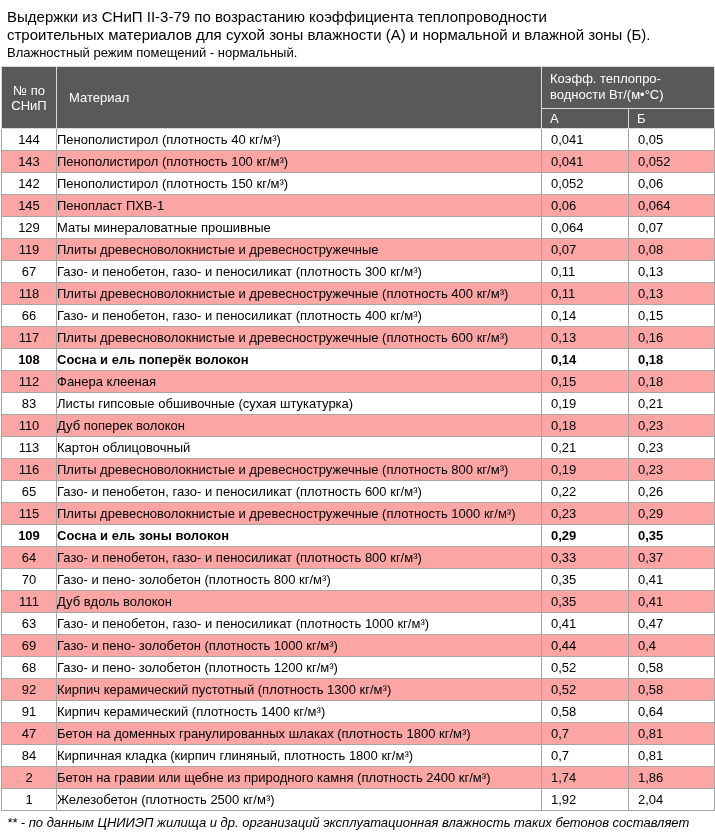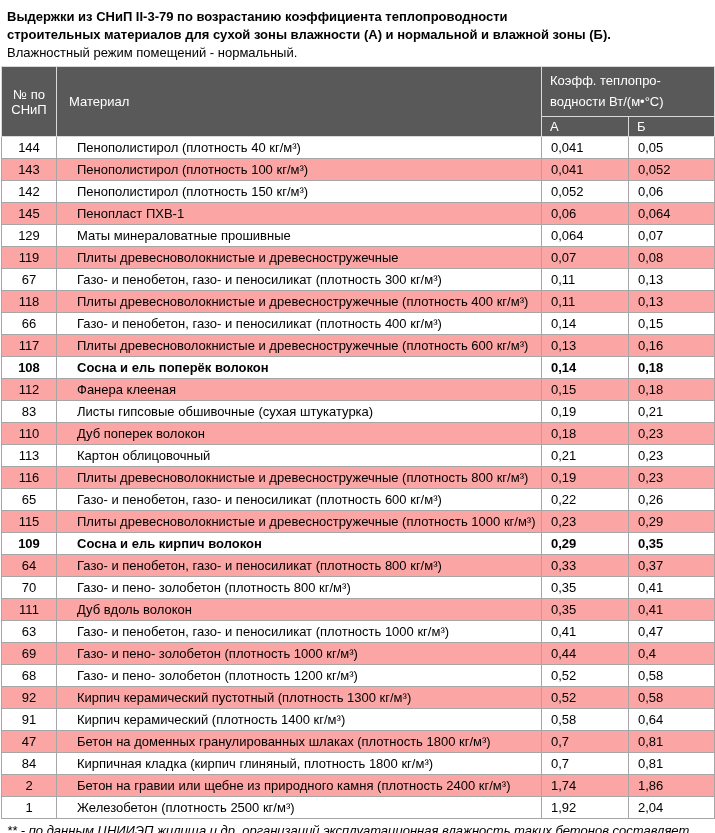--- a/index.html
+++ b/index.html
@@ -7,22 +7,22 @@
     padding: 0;
     background: #ffffff;
     width: 715px;
     font-family: "Liberation Sans", sans-serif;
     color: #000000;
   }
   .page { width: 715px; }
 
   .title-block { padding: 8px 6px 5px 7px; }
   .title-line {
-    font-weight: bold;
-    font-size: 13px;
+    font-weight: normal;
+    font-size: 15px;
     line-height: 18px;
     display: block;
   }
   .subtitle {
     font-size: 13px;
     line-height: 16px;
     margin-top: 1px;
   }
 
   table.cond-table {
@@ -50,42 +50,42 @@
     text-align: center;
     padding: 2px 3px;
     line-height: 15px;
   }
   th.h-mat {
     font-weight: normal;
     padding: 2px 2px 2px 12px;
   }
   th.h-group {
     padding: 3px 6px 4px 8px;
-    line-height: 21px;
+    line-height: 16px;
     height: 34px;
     vertical-align: middle;
     margin-top: 36px;
   }
   th.h-ab {
     padding: 1px 6px 2px 8px;
     height: 16px;
   }
 
   tbody td {
     border: 1px solid #a6a6a6;
     font-size: 13px;
     line-height: 17px;
     padding: 2px 4px;
     background: #ffffff;
     vertical-align: middle;
   }
   tbody tr.stripe td { background: #fca5a5; }
   tbody tr.bold td { font-weight: bold; }
   td.c-num { text-align: center; padding: 2px 3px; }
-  td.c-mat { padding-left: 20px; }
+  td.c-mat { padding-left: 0; }
   td.c-val { padding-left: 9px; }
 
   .footnote {
     font-style: italic;
     font-size: 13px;
     line-height: 16.5px;
     padding: 4px 6px 3px 7px;
   }
   .footnote b { font-weight: bold; }
 </style>
@@ -224,21 +224,21 @@
           <td class="c-val">0,26</td>
         </tr>
         <tr class="stripe">
           <td class="c-num">115</td>
           <td class="c-mat">Плиты древесноволокнистые и древесностружечные (плотность 1000 кг/м³)</td>
           <td class="c-val">0,23</td>
           <td class="c-val">0,29</td>
         </tr>
         <tr class=" bold">
           <td class="c-num">109</td>
-          <td class="c-mat">Сосна и ель кирпич волокон</td>
+          <td class="c-mat">Сосна и ель зоны волокон</td>
           <td class="c-val">0,29</td>
           <td class="c-val">0,35</td>
         </tr>
         <tr class="stripe">
           <td class="c-num">64</td>
           <td class="c-mat">Газо- и пенобетон, газо- и пеносиликат (плотность 800 кг/м³)</td>
           <td class="c-val">0,33</td>
           <td class="c-val">0,37</td>
         </tr>
         <tr class="">

